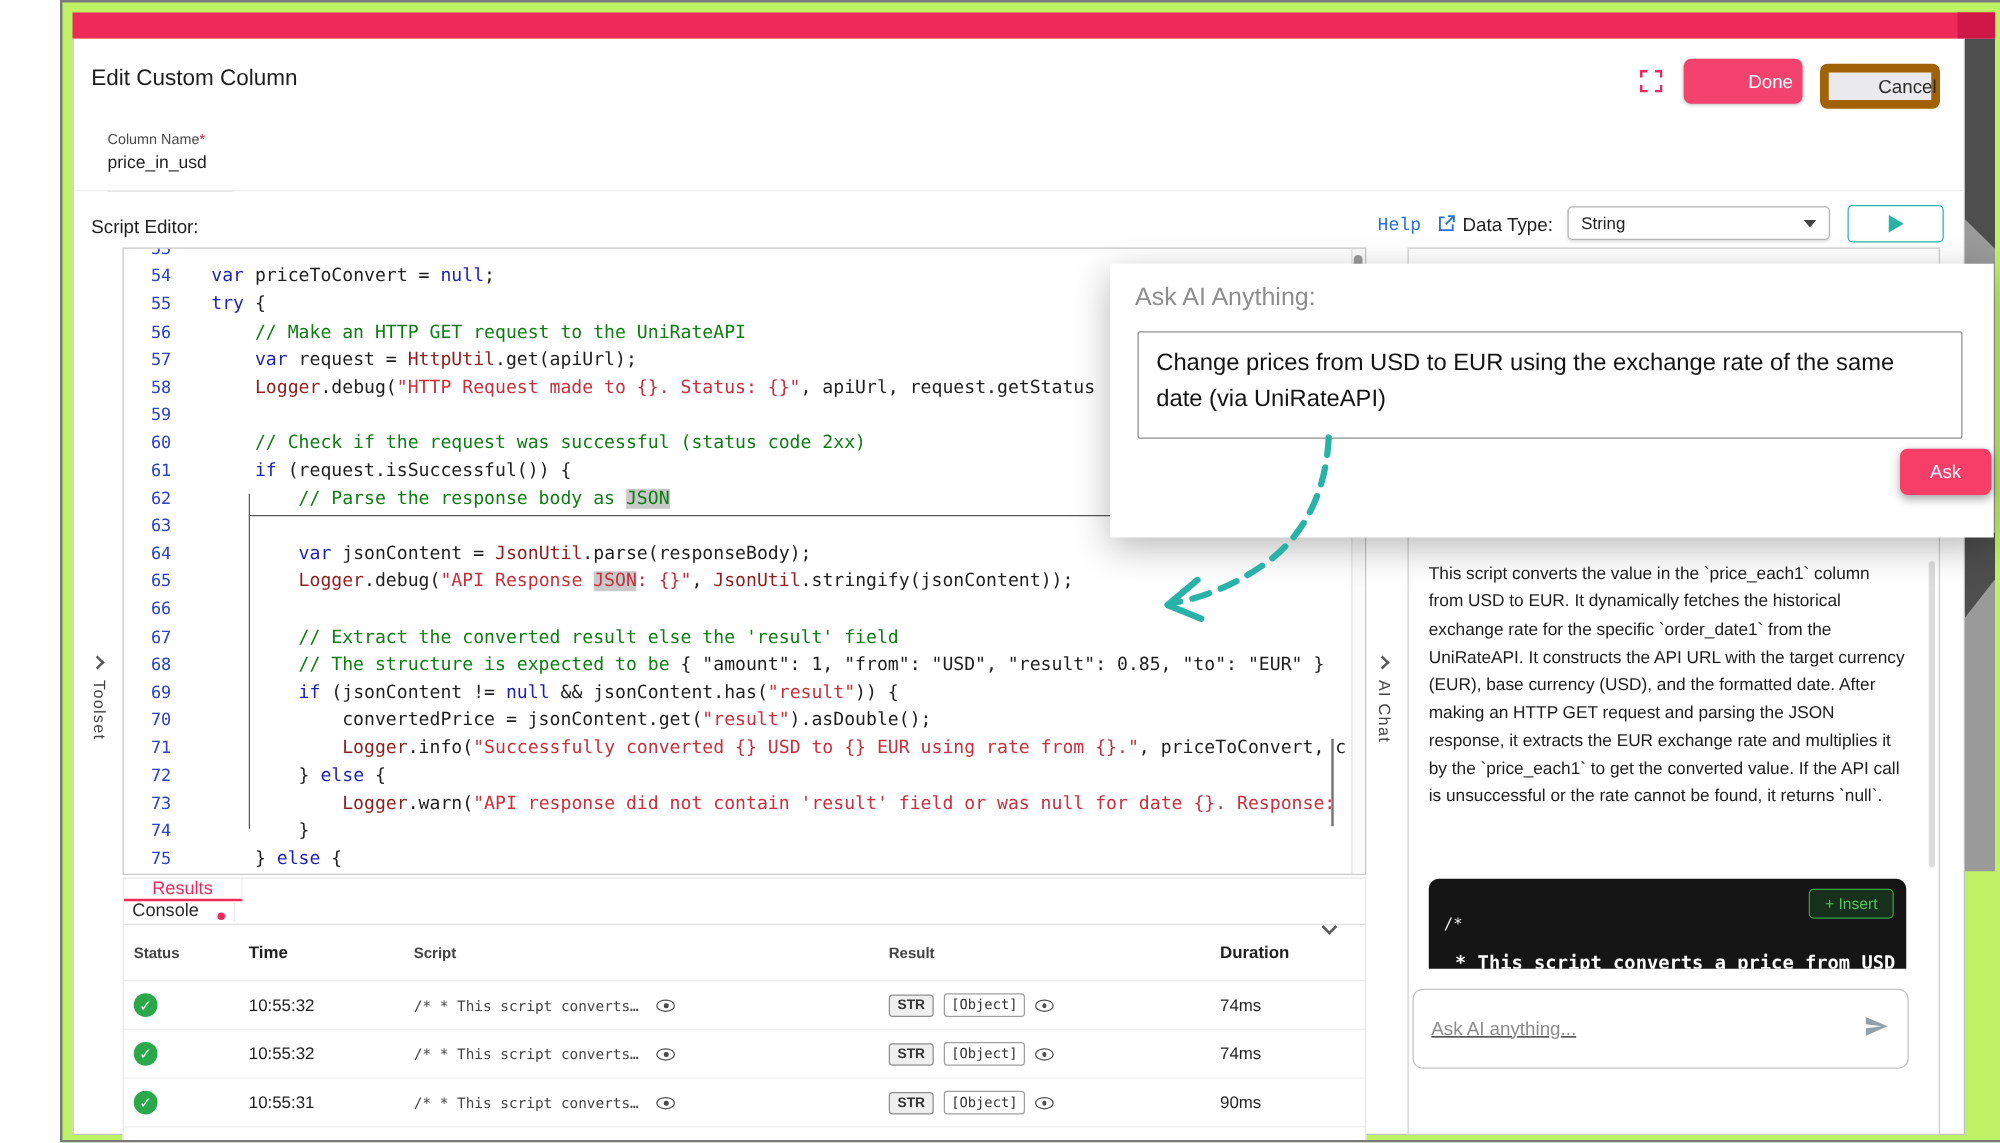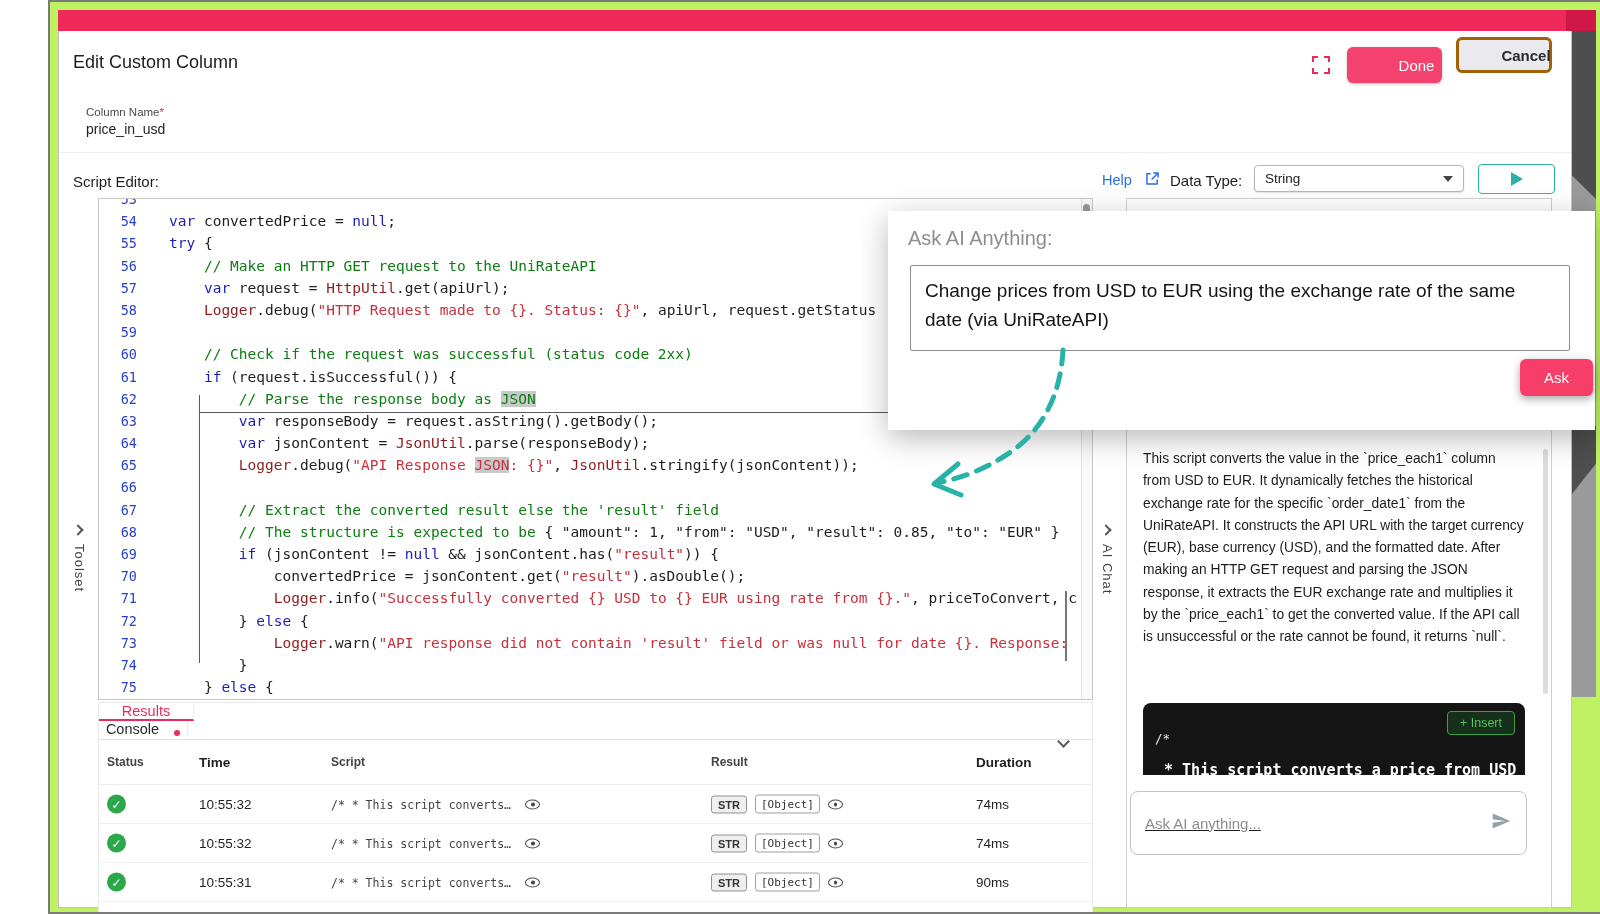--- a/index.html
+++ b/index.html
@@ -20,31 +20,31 @@
   .strip-dark-mid{position:absolute;left:0;top:395px;width:100%;height:68px;background:#4e4e4e;
                   clip-path:polygon(0 0,100% 0,100% 55%,0 100%);}
 
   .dialog{left:8px;top:29px;width:1514px;height:877px;background:#fff;border:1px solid #c2c2c2;border-top:none;}
 
   
   .page-title{left:23px;top:50px;font-size:18px;font-weight:500;color:#1d1d1d;}
   .fs-icon{left:1262px;top:54px;width:18px;height:18px;color:var(--accent);cursor:pointer;}
   .btn{display:flex;align-items:center;justify-content:center;border-radius:6px;font-size:15px;cursor:pointer;padding-left:44px;}
   .btn-done{left:1297px;top:45px;width:95px;height:36px;background:var(--accent-btn);color:#fff;box-shadow:0 1px 3px rgba(0,0,0,.25);}
-  .btn-cancel{left:1406px;top:35px;width:96px;height:36px;background:#e9e9ee;color:#2b2b2b;border:3px solid #a16207;font-weight:bold;}
+  .btn-cancel{left:1406px;top:49px;width:96px;height:36px;background:#e9e9ee;color:#2b2b2b;border:7px solid #a16207;}
 
   
   .colname-label{left:36px;top:104px;font-size:11.5px;color:#4a4a4a;}
   .req{color:#e02040;}
   .colname-value{left:36px;top:119px;width:100px;font-size:14px;color:#1f1f1f;border-bottom:1.5px solid #8f8f8f;padding-bottom:15px;}
   .hdr-divider{left:9px;top:150px;width:1512px;height:1px;background:#efefef;}
 
   
   .se-label{left:23px;top:171px;font-size:15px;color:#1e1e1e;}
-  .help-link{left:1052px;top:170px;font-size:14.5px;color:var(--link);cursor:pointer;display:flex;gap:14px;align-items:center;}
+  .help-link{left:1052px;top:170px;font-size:14.5px;color:var(--link);cursor:pointer;display:flex;gap:14px;align-items:center;font-family:Liberation Mono, monospace;}
   .dt-label{left:1120px;top:170px;font-size:15px;color:#1e1e1e;}
   .dt-select{left:1204px;top:163px;width:210px;height:27px;border:1px solid #b5b5b5;border-radius:4px;background:#fff;
              box-shadow:0 1px 2px rgba(0,0,0,.12);display:flex;align-items:center;padding:0 10px;font-size:13.5px;color:#222;cursor:pointer;}
   .dt-caret{margin-left:auto;width:0;height:0;border-left:5px solid transparent;border-right:5px solid transparent;border-top:6px solid #444;}
   .run-btn{left:1428px;top:162px;width:77px;height:30px;border:1.6px solid var(--teal);border-radius:4px;background:#fff;
            display:flex;align-items:center;justify-content:center;cursor:pointer;}
   .play{width:0;height:0;border-left:12px solid var(--teal);border-top:7px solid transparent;border-bottom:7px solid transparent;}
 
   
   .editor{left:48px;top:196px;width:995px;height:502px;border:1px solid #c8c8c8;background:#fff;overflow:hidden;}
@@ -158,30 +158,30 @@
     <span>String</span>
     <span class="dt-caret"></span>
   </div>
   <div class="abs run-btn">
     <span class="play"></span>
   </div>
 
   <div class="abs editor">
     <div class="code-lines" id="code-lines">
         <div class="code-line"><span class="gutter">53</span><span class="code-text"></span></div>
-        <div class="code-line"><span class="gutter">54</span><span class="code-text"><span class="tok-kw">var</span><span class="tok-pl"> convertedPrice = </span><span class="tok-kw">null</span><span class="tok-pl">;</span></span></div>
+        <div class="code-line"><span class="gutter">54</span><span class="code-text"><span class="tok-kw">var</span><span class="tok-pl"> priceToConvert = </span><span class="tok-kw">null</span><span class="tok-pl">;</span></span></div>
         <div class="code-line"><span class="gutter">55</span><span class="code-text"><span class="tok-kw">try</span><span class="tok-pl"> {</span></span></div>
         <div class="code-line"><span class="gutter">56</span><span class="code-text"><span class="tok-pl">    </span><span class="tok-cm">// Make an HTTP GET request to the UniRateAPI</span></span></div>
         <div class="code-line"><span class="gutter">57</span><span class="code-text"><span class="tok-pl">    </span><span class="tok-kw">var</span><span class="tok-pl"> request = </span><span class="tok-cl">HttpUtil</span><span class="tok-pl">.get(apiUrl);</span></span></div>
         <div class="code-line"><span class="gutter">58</span><span class="code-text"><span class="tok-pl">    </span><span class="tok-cl">Logger</span><span class="tok-pl">.debug(</span><span class="tok-st">"HTTP Request made to {}. Status: {}"</span><span class="tok-pl">, apiUrl, request.getStatus</span></span></div>
         <div class="code-line"><span class="gutter">59</span><span class="code-text"></span></div>
         <div class="code-line"><span class="gutter">60</span><span class="code-text"><span class="tok-pl">    </span><span class="tok-cm">// Check if the request was successful (status code 2xx)</span></span></div>
         <div class="code-line"><span class="gutter">61</span><span class="code-text"><span class="tok-pl">    </span><span class="tok-kw">if</span><span class="tok-pl"> (request.isSuccessful()) {</span></span></div>
         <div class="code-line"><span class="gutter">62</span><span class="code-text"><span class="tok-pl">        </span><span class="tok-cm">// Parse the response body as </span><span class="tok-cmhl">JSON</span></span></div>
-        <div class="code-line"><span class="gutter">63</span><span class="code-text"><span class="tok-pl">        </span><span class="tok-kw">var</span><span class="tok-pl"> responseBody = request.asString().getBody();</span></span></div>
+        <div class="code-line"><span class="gutter">63</span></div>
         <div class="code-line"><span class="gutter">64</span><span class="code-text"><span class="tok-pl">        </span><span class="tok-kw">var</span><span class="tok-pl"> jsonContent = </span><span class="tok-cl">JsonUtil</span><span class="tok-pl">.parse(responseBody);</span></span></div>
         <div class="code-line"><span class="gutter">65</span><span class="code-text"><span class="tok-pl">        </span><span class="tok-cl">Logger</span><span class="tok-pl">.debug(</span><span class="tok-st">"API Response </span><span class="tok-sthl">JSON</span><span class="tok-st">: {}"</span><span class="tok-pl">, </span><span class="tok-cl">JsonUtil</span><span class="tok-pl">.stringify(jsonContent));</span></span></div>
         <div class="code-line"><span class="gutter">66</span><span class="code-text"></span></div>
         <div class="code-line"><span class="gutter">67</span><span class="code-text"><span class="tok-pl">        </span><span class="tok-cm">// Extract the converted result else the 'result' field</span></span></div>
         <div class="code-line"><span class="gutter">68</span><span class="code-text"><span class="tok-pl">        </span><span class="tok-cm">// The structure is expected to be </span><span class="tok-pl">{ "amount": 1, "from": "USD", "result": 0.85, "to": "EUR" }</span></span></div>
         <div class="code-line"><span class="gutter">69</span><span class="code-text"><span class="tok-pl">        </span><span class="tok-kw">if</span><span class="tok-pl"> (jsonContent != </span><span class="tok-kw">null</span><span class="tok-pl"> &amp;&amp; jsonContent.has(</span><span class="tok-st">"result"</span><span class="tok-pl">)) {</span></span></div>
         <div class="code-line"><span class="gutter">70</span><span class="code-text"><span class="tok-pl">            convertedPrice = jsonContent.get(</span><span class="tok-st">"result"</span><span class="tok-pl">).asDouble();</span></span></div>
         <div class="code-line"><span class="gutter">71</span><span class="code-text"><span class="tok-pl">            </span><span class="tok-cl">Logger</span><span class="tok-pl">.info(</span><span class="tok-st">"Successfully converted {} USD to {} EUR using rate from {}."</span><span class="tok-pl">, priceToConvert, c</span></span></div>
         <div class="code-line"><span class="gutter">72</span><span class="code-text"><span class="tok-pl">        } </span><span class="tok-kw">else</span><span class="tok-pl"> {</span></span></div>
         <div class="code-line"><span class="gutter">73</span><span class="code-text"><span class="tok-pl">            </span><span class="tok-cl">Logger</span><span class="tok-pl">.warn(</span><span class="tok-st">"API response did not contain 'result' field or was null for date {}. Response:</span></span></div>

